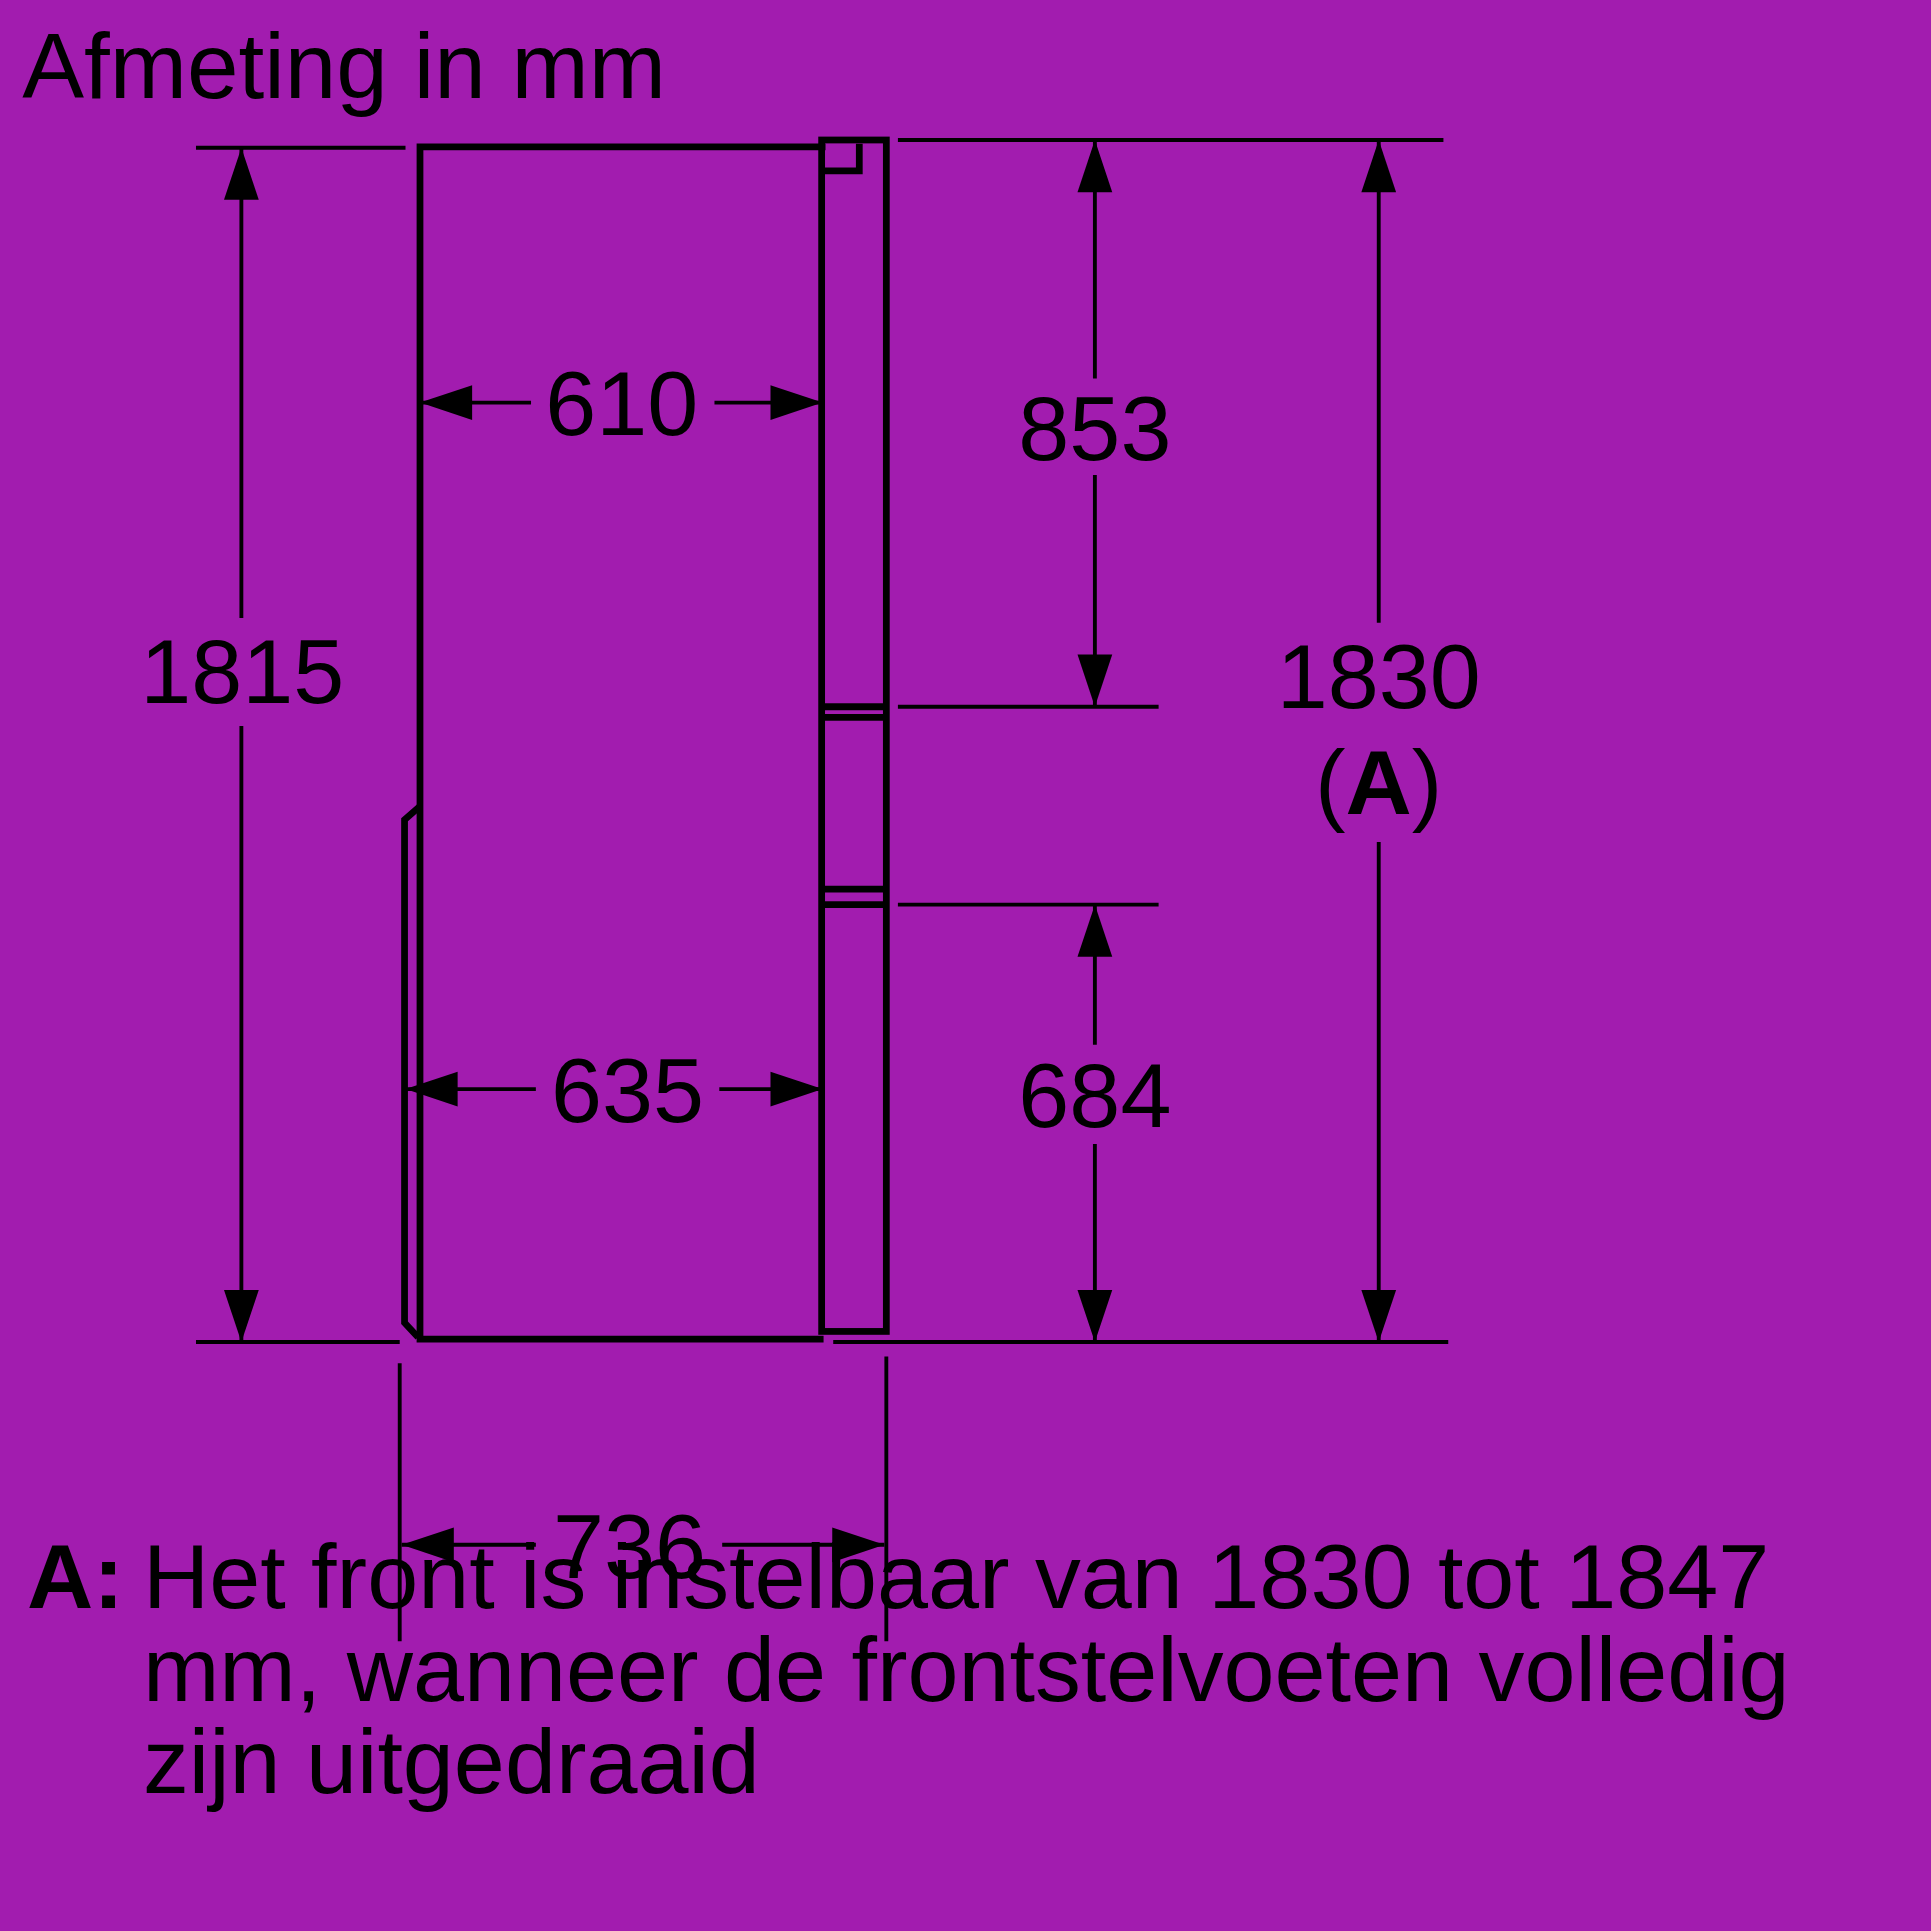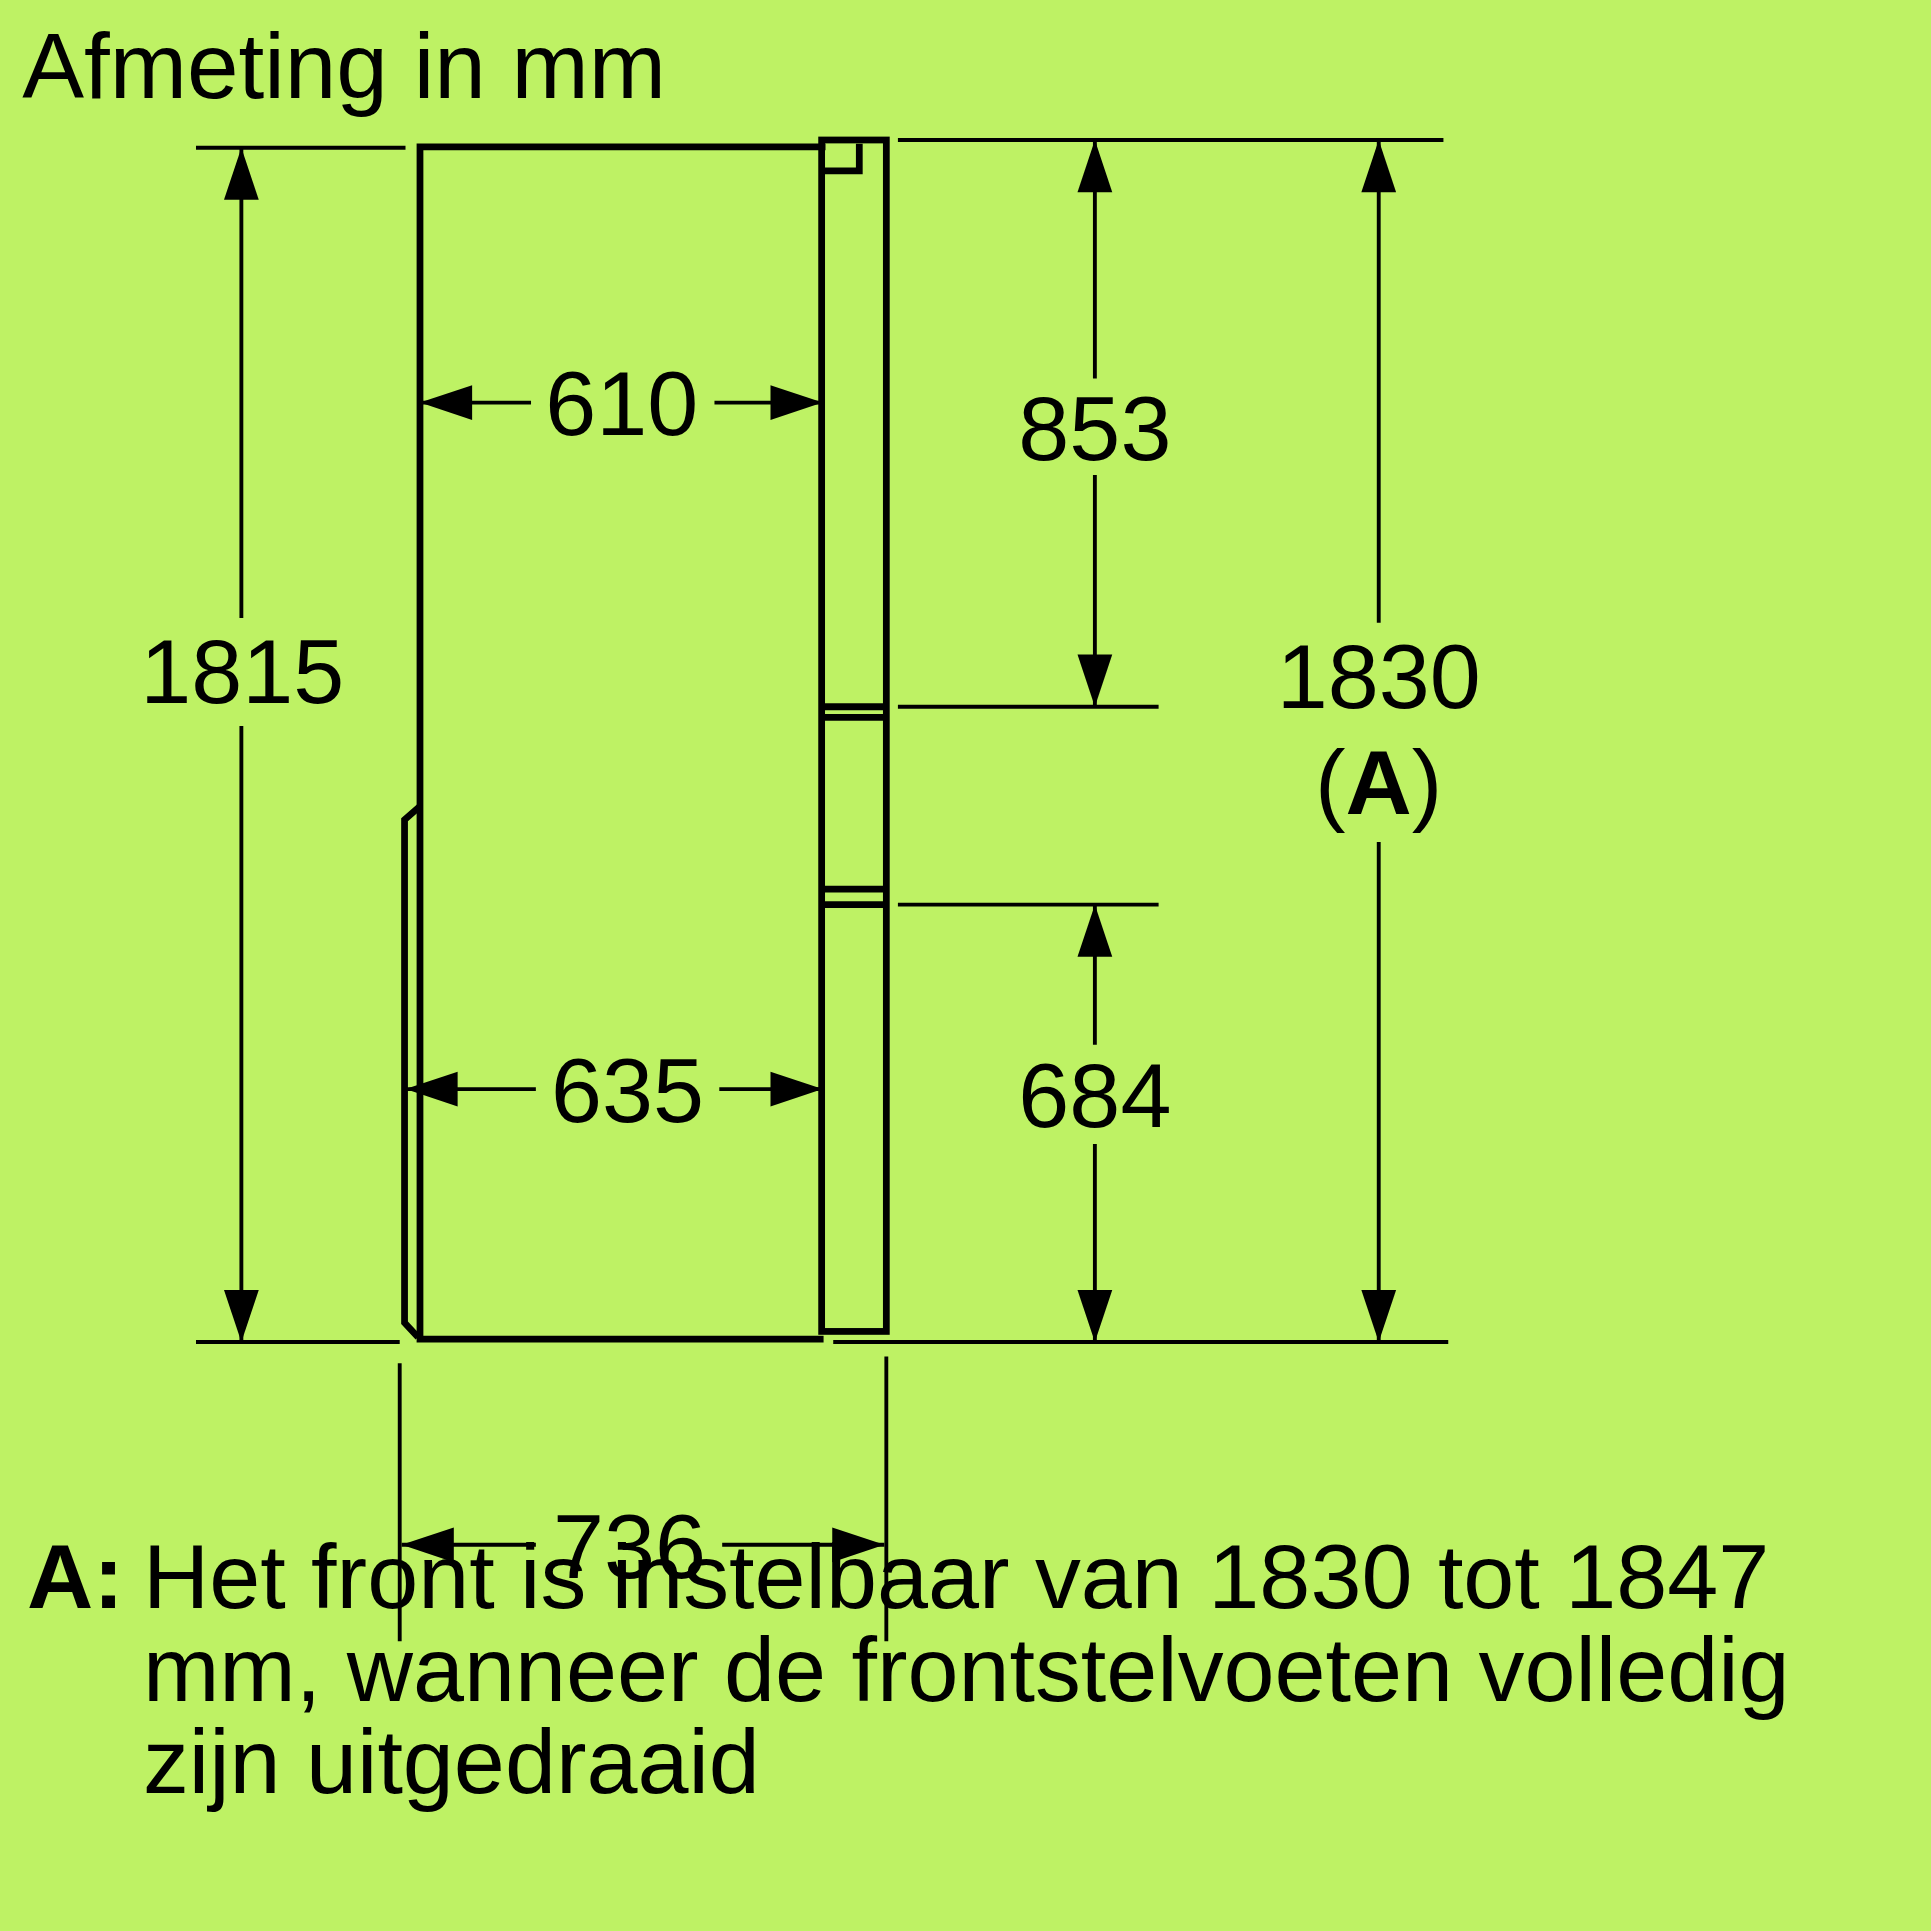--- a/index.html
+++ b/index.html
@@ -6,21 +6,21 @@
     margin: 0;
     padding: 0;
     background: #ffffff;
     width: 1931px;
     height: 1931px;
   }
   #stage {
     position: relative;
     width: 1931px;
     height: 1931px;
-    background: #bef264;
+    background: #a21caf;
   }
   svg text {
     font-family: "Liberation Sans", "DejaVu Sans", sans-serif;
     fill: #000000;
   }
   .t-title   { font-size: 96px; }
   .t-dim     { font-size: 95px; }
   .t-foot    { font-size: 95px; }
   .bold      { font-weight: bold; }
   .outline   { stroke: #000000; stroke-width: 7; fill: none; }

